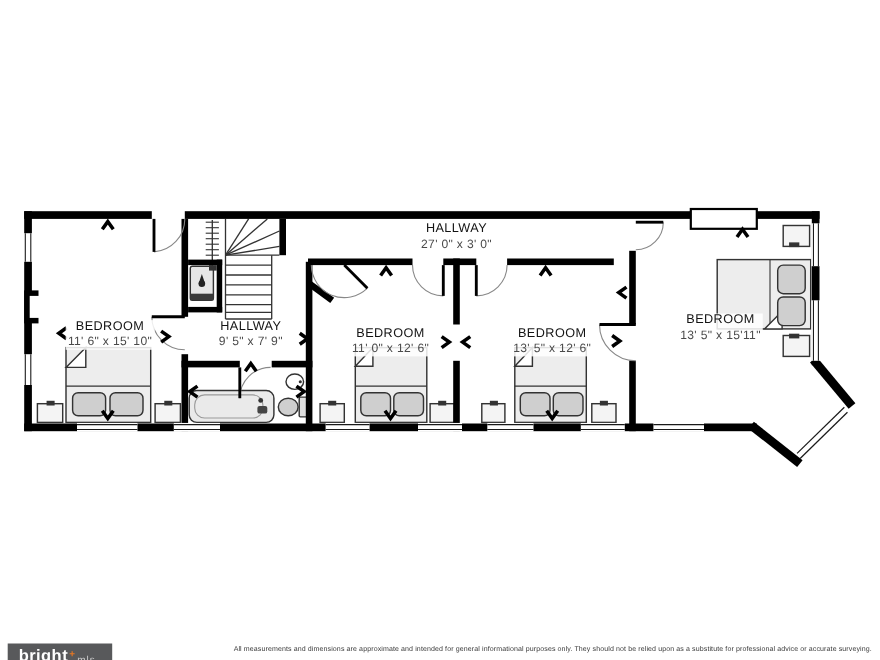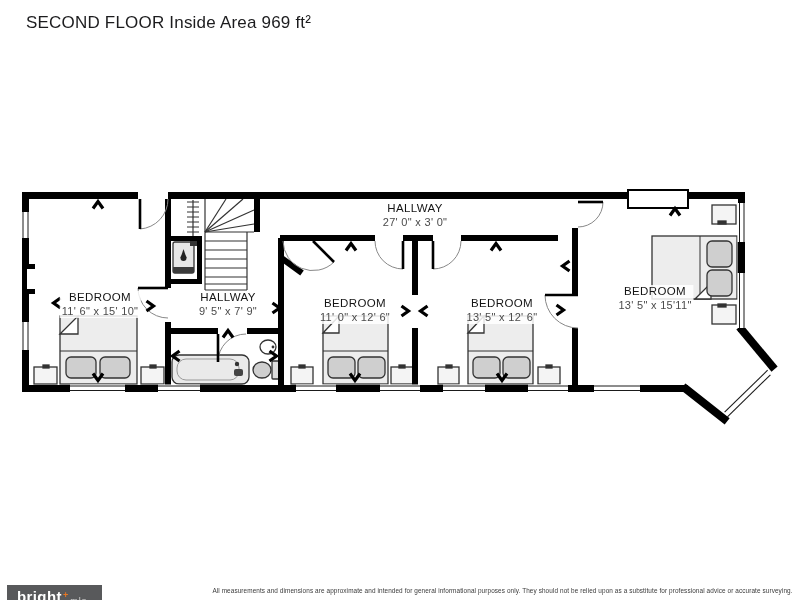--- a/index.html
+++ b/index.html
@@ -19,21 +19,20 @@
   .footer-logo .accent{font-size:9px;color:#e87722;position:relative;top:-1px;margin-left:1px;font-weight:bold;}
   .footer-logo .suffix{font-size:9px;color:#cfcfcf;position:relative;top:5px;margin-left:2px;letter-spacing:1px;}
   .disclaimer{position:absolute;left:210px;top:587px;width:585px;text-align:center;
               font-size:6.4px;color:#3a3a3a;letter-spacing:.1px;}
 </style>
 </head>
 <body>
 
 <div class="page">
 
-  <div class="title">SECOND FLOOR Inside Area 969 ft²</div>
 
   <div class="plan">
     <svg width="800" height="600" viewBox="0 0 800 600">
 
       <g stroke="#333" stroke-width="1.3" fill="#ededed">
 
         <g>
           <rect x="60" y="316" width="77" height="68"></rect>
           <line x1="60" y1="351" x2="137" y2="351" stroke-width="1"></line>
           <polygon points="60,334 78,316 78,334" fill="#ffffff"></polygon>

